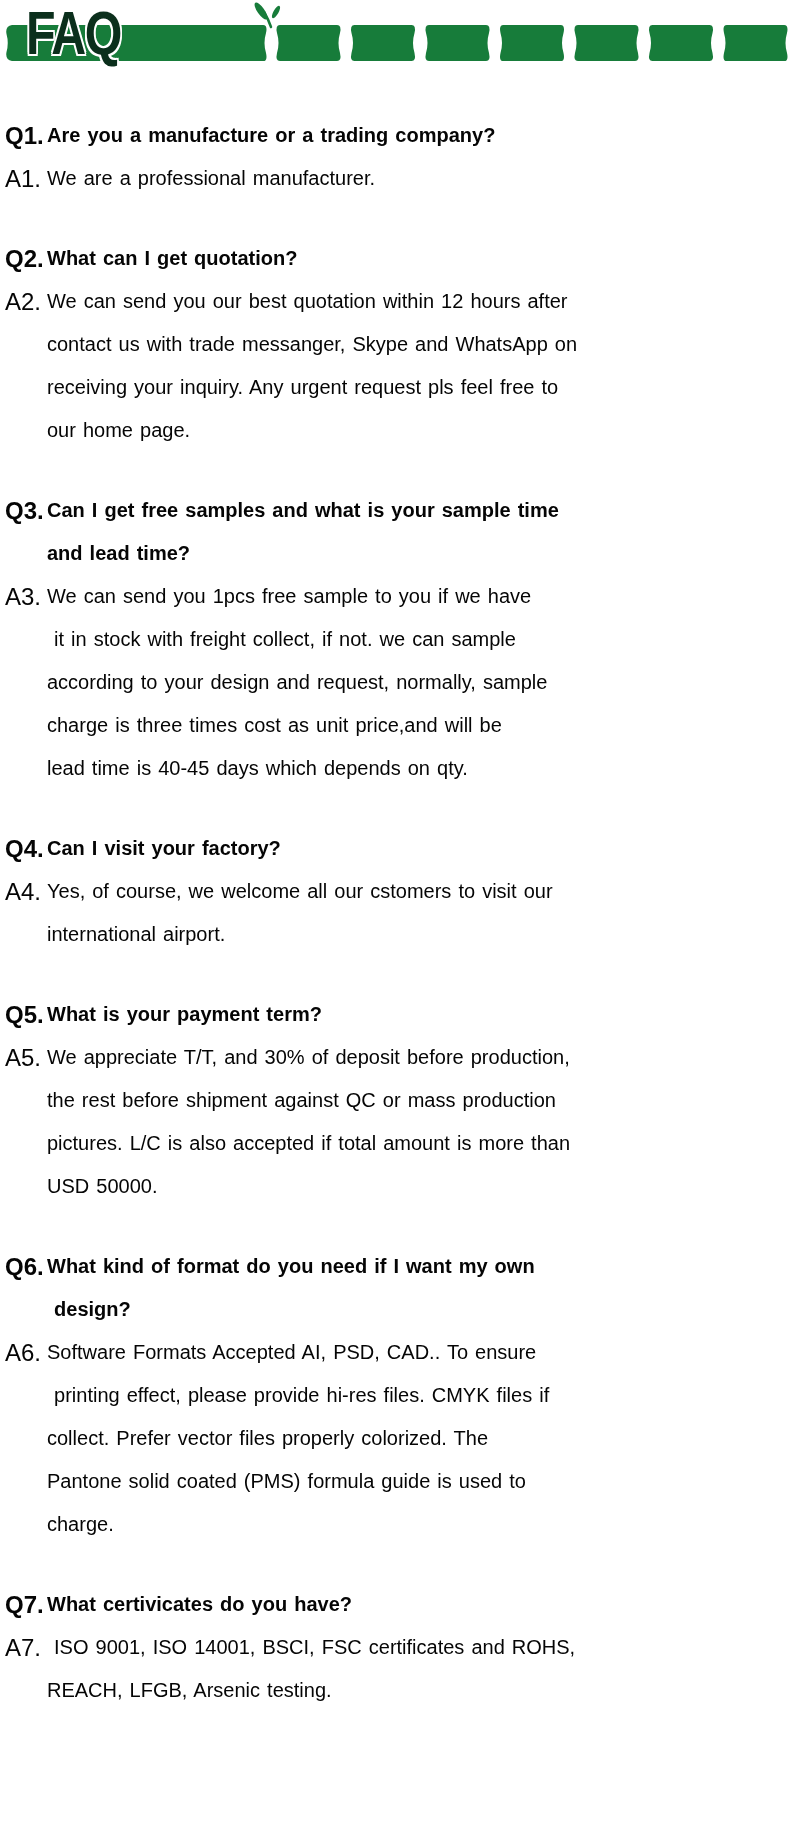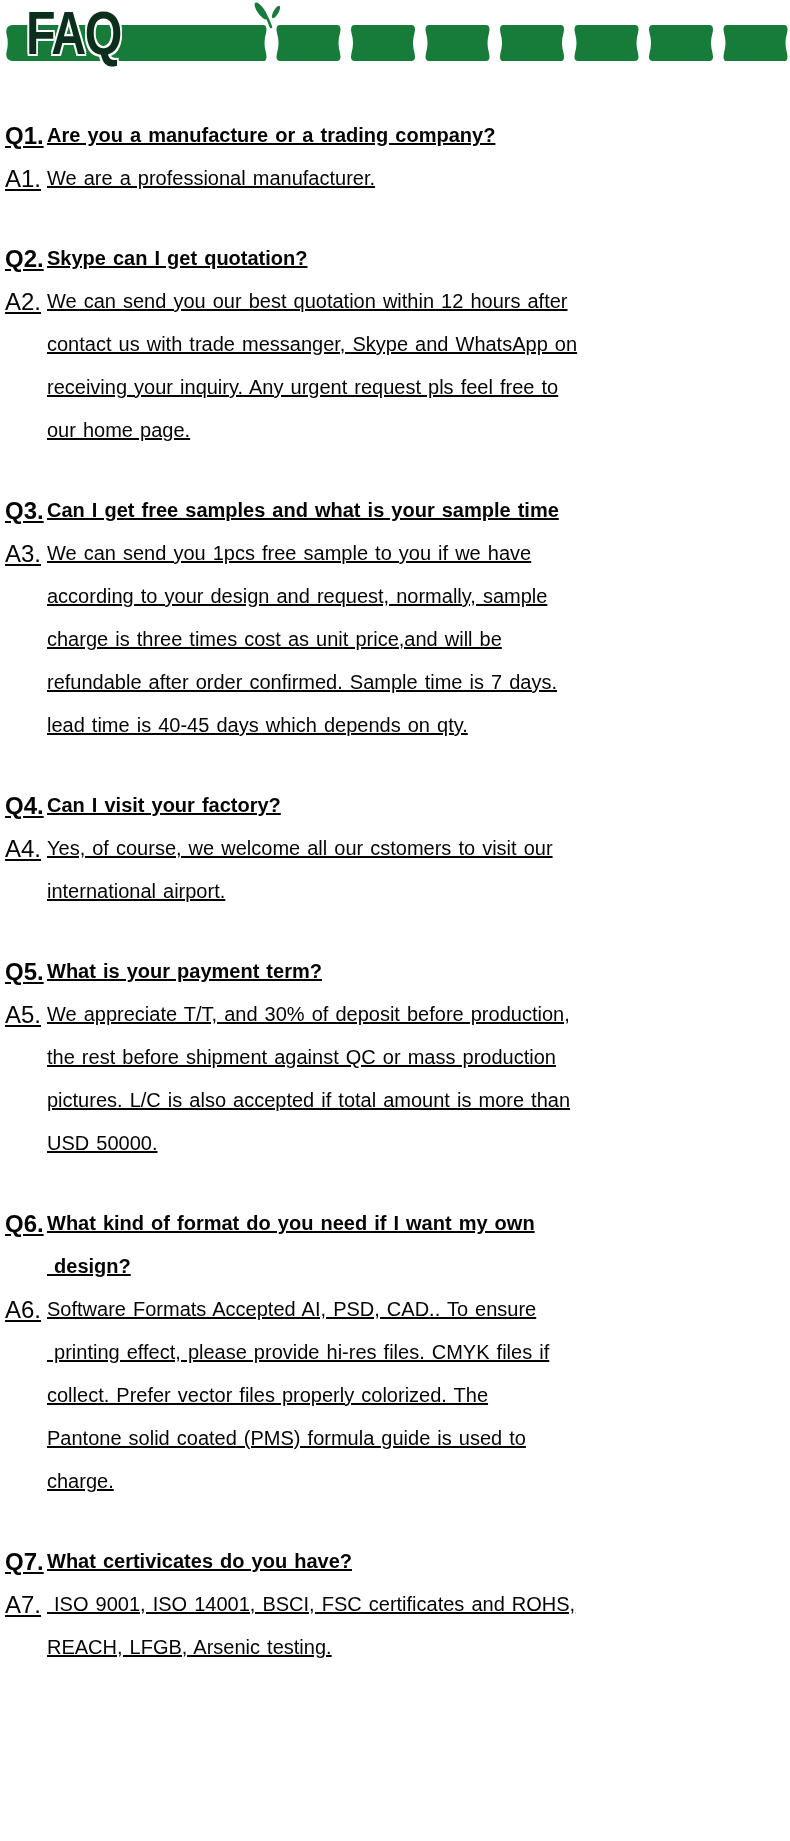--- a/index.html
+++ b/index.html
@@ -9,21 +9,21 @@
   }
   *{box-sizing:border-box;}
   html,body{margin:0;padding:0;}
   body{
     width:790px;height:1841px;
     background:#ffffff;
     font-family:"Liberation Sans","DejaVu Sans",sans-serif;
     color:var(--text-color);
     overflow:hidden;
   }
-  .page{width:790px;height:1503px;position:relative;text-decoration:underline;}
+  .page{width:790px;height:1503px;position:relative;}
   header{position:relative;width:790px;height:70px;}
   .banner-svg{position:absolute;left:0;top:0;display:block;}
   .faq-title{
     position:absolute;left:26px;top:4px;
     font-size:62px;line-height:58px;font-weight:bold;
     letter-spacing:-2px;
     color:var(--title-color);
     transform:scaleX(0.78);
     transform-origin:left top;
     text-shadow:-2px -2px 0 #fff,2px -2px 0 #fff,-2px 2px 0 #fff,2px 2px 0 #fff,
@@ -88,48 +88,49 @@
       <div class="lines">
             <div class="line">We are a professional manufacturer.</div>
           </div>
     </div>
   </section>
 
   <section class="faq-item">
     <div class="qa q">
       <span class="label">Q2.</span>
       <div class="lines">
-            <div class="line">Skype can I get quotation?</div>
+            <div class="line">What can I get quotation?</div>
           </div>
     </div>
     <div class="qa a">
       <span class="label">A2.</span>
       <div class="lines">
             <div class="line">We can send you our best quotation within 12 hours after</div>
             <div class="line">contact us with trade messanger, Skype and WhatsApp on</div>
             <div class="line">receiving your inquiry. Any urgent request pls feel free to</div>
             <div class="line">our home page.</div>
           </div>
     </div>
   </section>
 
   <section class="faq-item">
     <div class="qa q">
       <span class="label">Q3.</span>
       <div class="lines">
             <div class="line">Can I get free samples and what is your sample time</div>
+            <div class="line">and lead time?</div>
           </div>
     </div>
     <div class="qa a">
       <span class="label">A3.</span>
       <div class="lines">
             <div class="line">We can send you 1pcs free sample to you if we have</div>
+            <div class="line"> it in stock with freight collect, if not. we can sample</div>
             <div class="line">according to your design and request, normally, sample</div>
             <div class="line">charge is three times cost as unit price,and will be</div>
-            <div class="line">refundable after order confirmed. Sample time is 7 days.</div>
             <div class="line">lead time is 40-45 days which depends on qty.</div>
           </div>
     </div>
   </section>
 
   <section class="faq-item">
     <div class="qa q">
       <span class="label">Q4.</span>
       <div class="lines">
             <div class="line">Can I visit your factory?</div>

